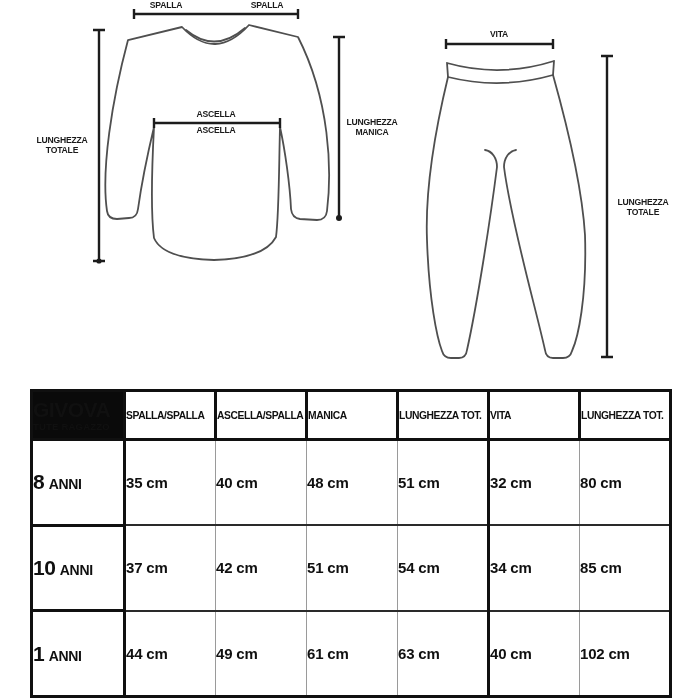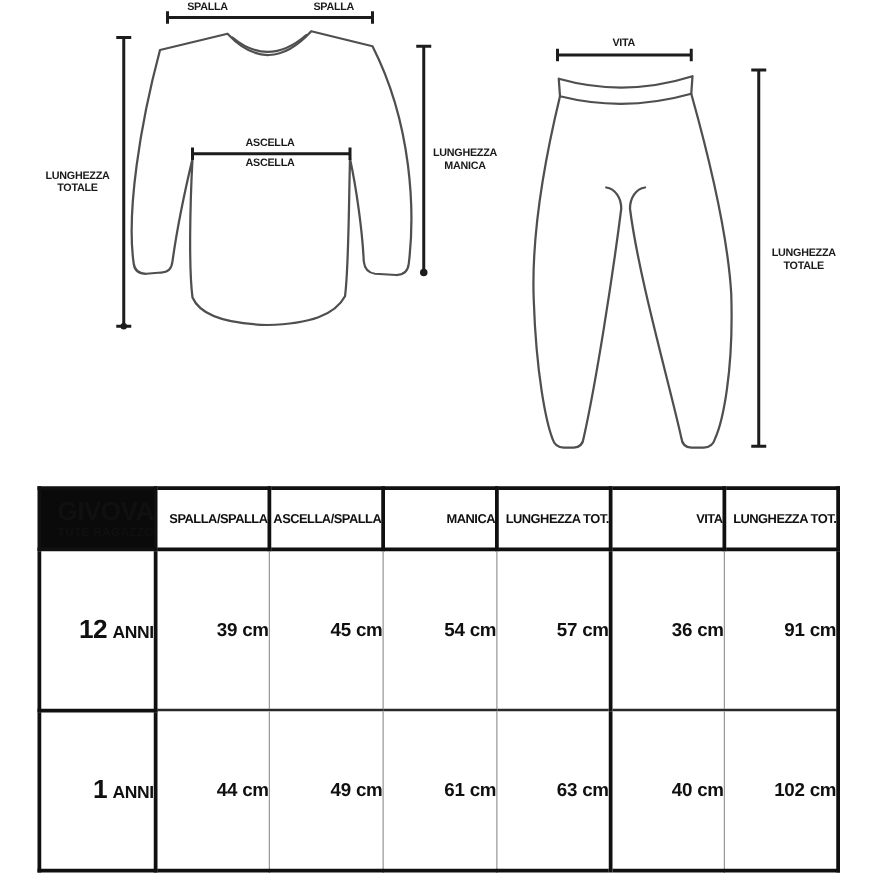--- a/index.html
+++ b/index.html
@@ -18,21 +18,21 @@
     font-weight: bold; font-size: 8.6px; fill: #1a1a1a;
     text-anchor: middle; letter-spacing: -0.2px;
   }
   
   #size-table {
     position: absolute; left: 30px; top: 389px;
     width: 642px; height: 309px;
     border-collapse: collapse; table-layout: fixed;
     border: 3px solid #101010;
   }
-  #size-table th, #size-table td { padding: 0; text-align: right; vertical-align: middle; color: #101010; }
+  #size-table th, #size-table td { padding: 0; text-align: left; vertical-align: middle; color: #101010; }
   th.brand-cell {
     background: #0a0a0a; color: #ffffff; border: 3px solid #101010; width: 90px;
   }
   .brand-name { display: block; font-size: 21px; font-weight: bold; letter-spacing: -0.5px; line-height: 22px; }
   .brand-sub  { display: block; font-size: 9.5px; font-weight: bold; letter-spacing: 0.2px; line-height: 11px; }
   th.col-header {
     border: 3px solid #101010; background: #ffffff;
     font-size: 10.3px; font-weight: bold; letter-spacing: -0.4px;
     height: 46px;
   }
@@ -142,29 +142,41 @@
       <th class="col-header">ASCELLA/SPALLA</th>
       <th class="col-header">MANICA</th>
       <th class="col-header">LUNGHEZZA TOT.</th>
       <th class="col-header">VITA</th>
       <th class="col-header">LUNGHEZZA TOT.</th>
     </tr>
   </thead>
   <tbody>
     <tr>
       <td class="size-cell">
-        <span class="size-num">12</span>
+        <span class="size-num">8</span>
         <span class="size-unit">ANNI</span>
       </td>
-      <td class="value-cell">39 cm</td>
-      <td class="value-cell">45 cm</td>
+      <td class="value-cell">35 cm</td>
+      <td class="value-cell">40 cm</td>
+      <td class="value-cell">48 cm</td>
+      <td class="value-cell">51 cm</td>
+      <td class="value-cell pants-sep">32 cm</td>
+      <td class="value-cell">80 cm</td>
+    </tr>
+    <tr>
+      <td class="size-cell">
+        <span class="size-num">10</span>
+        <span class="size-unit">ANNI</span>
+      </td>
+      <td class="value-cell">37 cm</td>
+      <td class="value-cell">42 cm</td>
+      <td class="value-cell">51 cm</td>
       <td class="value-cell">54 cm</td>
-      <td class="value-cell">57 cm</td>
-      <td class="value-cell pants-sep">36 cm</td>
-      <td class="value-cell">91 cm</td>
+      <td class="value-cell pants-sep">34 cm</td>
+      <td class="value-cell">85 cm</td>
     </tr>
     <tr>
       <td class="size-cell">
         <span class="size-num">1</span>
         <span class="size-unit">ANNI</span>
       </td>
       <td class="value-cell">44 cm</td>
       <td class="value-cell">49 cm</td>
       <td class="value-cell">61 cm</td>
       <td class="value-cell">63 cm</td>

